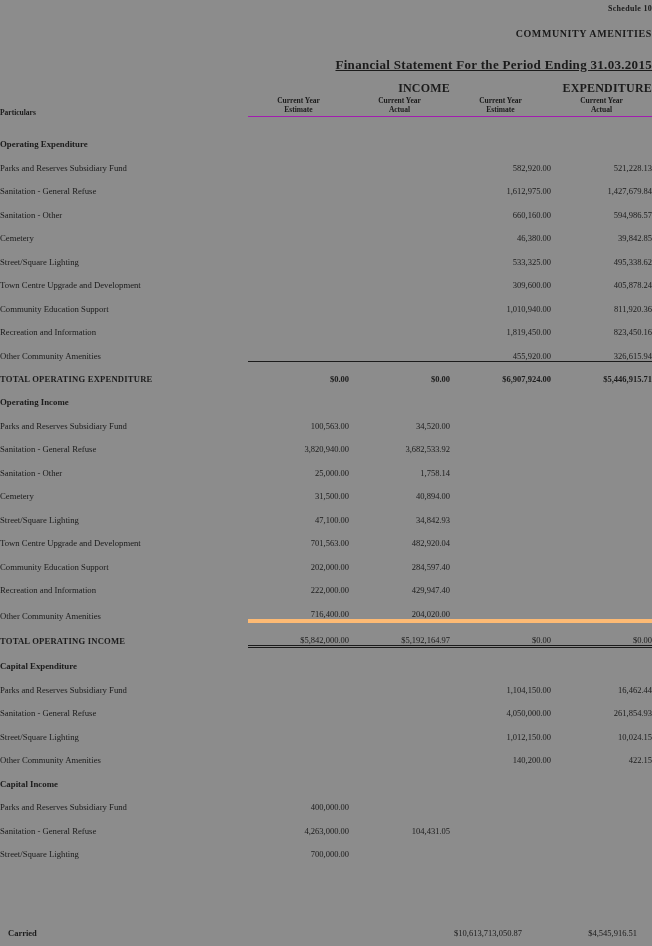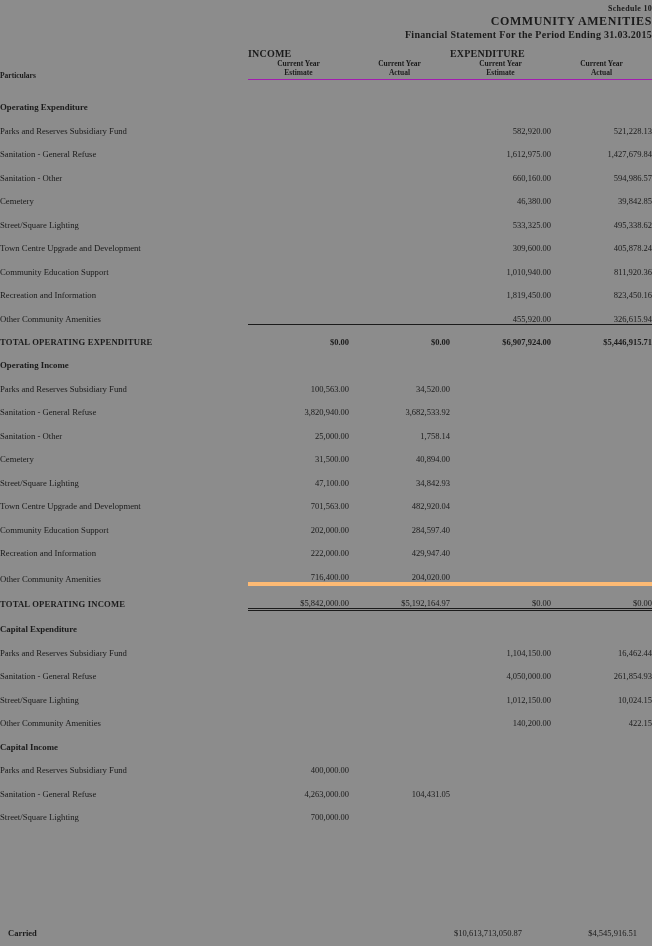--- a/index.html
+++ b/index.html
@@ -23,42 +23,43 @@
   .hdr {
     text-align: right;
     font-weight: bold;
     letter-spacing: 0.3px;
   }
   .hdr-schedule {
     font-size: 8px;
     margin-top: 4px;
   }
   .hdr-title {
-    font-size: 12px;
-    margin-top: 1px;
+    font-size: 10px;
+    margin-top: 15px;
     letter-spacing: 0.6px;
   }
   .hdr-sub {
-    font-size: 10px;
-    margin-top: 0;
-    font-weight: bold;
+    font-size: 13px;
+    margin-top: 18px;
+    font-weight: bold;
+    text-decoration: underline;
   }
   table.main {
     width: 100%;
     border-collapse: collapse;
     font-size: 9px;
     margin-top: 8px;
   }
   table.main td, table.main th {
     padding: 0;
     vertical-align: bottom;
   }
   .colgrp {
-    text-align: left;
-    font-size: 10px;
+    text-align: right;
+    font-size: 12px;
     font-weight: bold;
     letter-spacing: 0.2px;
     padding-bottom: 1px;
   }
   .colhead {
     text-align: center;
     font-size: 7.5px;
     font-weight: bold;
     line-height: 1.25;
     padding-bottom: 3px;

